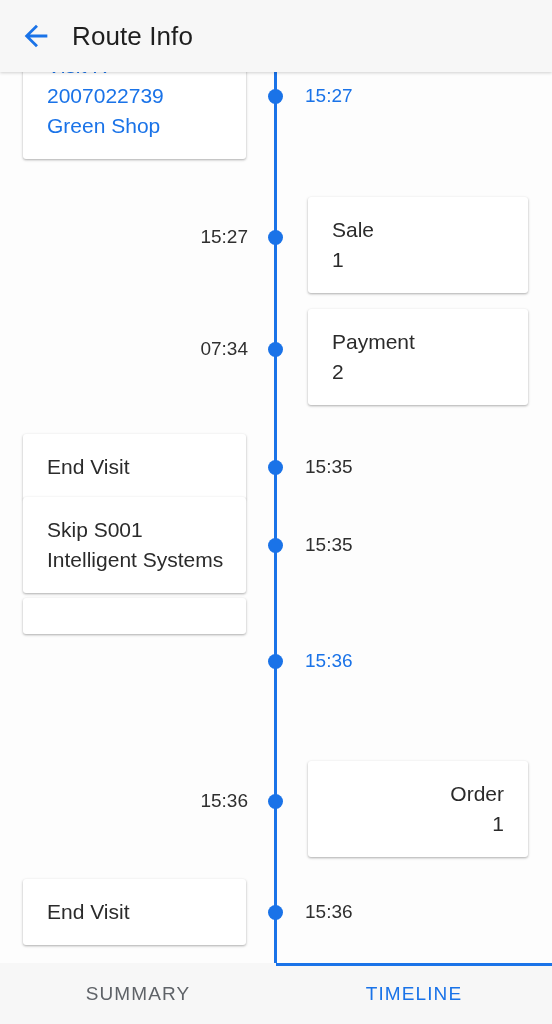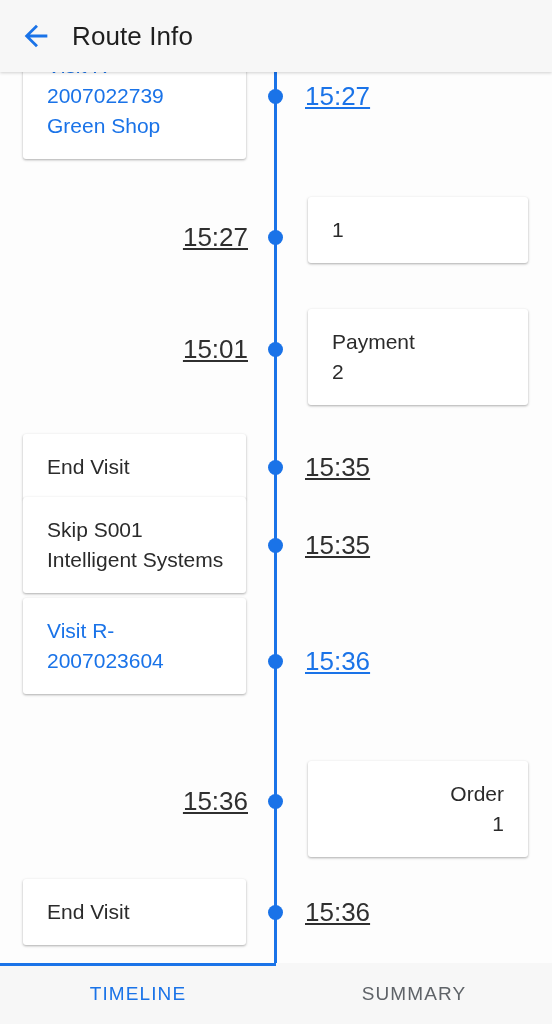--- a/index.html
+++ b/index.html
@@ -54,21 +54,21 @@
     padding:18px 24px;
   }
   .card.left  { left:23px;  width:223px; }
   .card.right { left:308px; width:220px; }
 
   .card-line { font-size:21px; line-height:30px; color:#2b2b2b; white-space:nowrap; }
   .card.accent .card-line { color:#1a73e8; }
   .card-line.wrapped { white-space:normal; }
 
   .time {
-    position:absolute; font-size:26px; line-height:26px; color:#2f2f2f;text-decoration:underline;
+    position:absolute; font-size:19px; line-height:26px; color:#2f2f2f;
   }
   .time.right-side { left:305px; text-align:left; }
   .time.left-side  { left:0; width:248px; text-align:right; }
   .time.accent { color:#1a73e8; }
 
   
   .tabbar {
     position:absolute; left:0; bottom:0; width:552px; height:61px;
     background:#f7f7f7;
     display:flex; z-index:30;
@@ -105,61 +105,61 @@
     <div class="rail"></div>
     <div id="events-root">
         <div class="dot" style="top: 17px;"></div>
         <div class="card left accent" style="top: -39px;">
           <div class="card-line wrapped">Visit R-2007022739</div>
           <div class="card-line">Green Shop</div>
         </div>
         <div class="time right-side accent" style="top: 11px;">15:27</div>
         <div class="dot" style="top: 158px;"></div>
         <div class="card right" style="top: 125px;">
+          <div class="card-line">Sale</div>
           <div class="card-line">1</div>
         </div>
         <div class="time left-side" style="top: 152px;">15:27</div>
         <div class="dot" style="top: 270px;"></div>
         <div class="card right" style="top: 237px;">
           <div class="card-line">Payment</div>
           <div class="card-line">2</div>
         </div>
-        <div class="time left-side" style="top: 264px;">15:01</div>
+        <div class="time left-side" style="top: 264px;">07:34</div>
         <div class="dot" style="top: 388px;"></div>
         <div class="card left" style="top: 362px;">
           <div class="card-line">End Visit</div>
         </div>
         <div class="time right-side" style="top: 382px;">15:35</div>
         <div class="dot" style="top: 466px;"></div>
         <div class="card left" style="top: 425px;">
           <div class="card-line">Skip S001</div>
           <div class="card-line">Intelligent Systems</div>
         </div>
         <div class="time right-side" style="top: 460px;">15:35</div>
         <div class="dot" style="top: 582px;"></div>
         <div class="card left accent" style="top: 526px;">
-          <div class="card-line wrapped">Visit R-2007023604</div>
         </div>
         <div class="time right-side accent" style="top: 576px;">15:36</div>
         <div class="dot" style="top: 722px;"></div>
         <div class="card right" style="top: 689px; text-align: right;">
           <div class="card-line">Order</div>
           <div class="card-line">1</div>
         </div>
         <div class="time left-side" style="top: 716px;">15:36</div>
         <div class="dot" style="top: 833px;"></div>
         <div class="card left" style="top: 807px;">
           <div class="card-line">End Visit</div>
         </div>
         <div class="time right-side" style="top: 827px;">15:36</div>
       </div>
   </div>
 
   <div class="tabbar">
+    <button class="tab">
+      <span>SUMMARY</span>
+    </button>
     <button class="tab active">
       <span>TIMELINE</span>
-    </button>
-    <button class="tab">
-      <span>SUMMARY</span>
     </button>
   </div>
 
 </div>
 
 </body></html>

